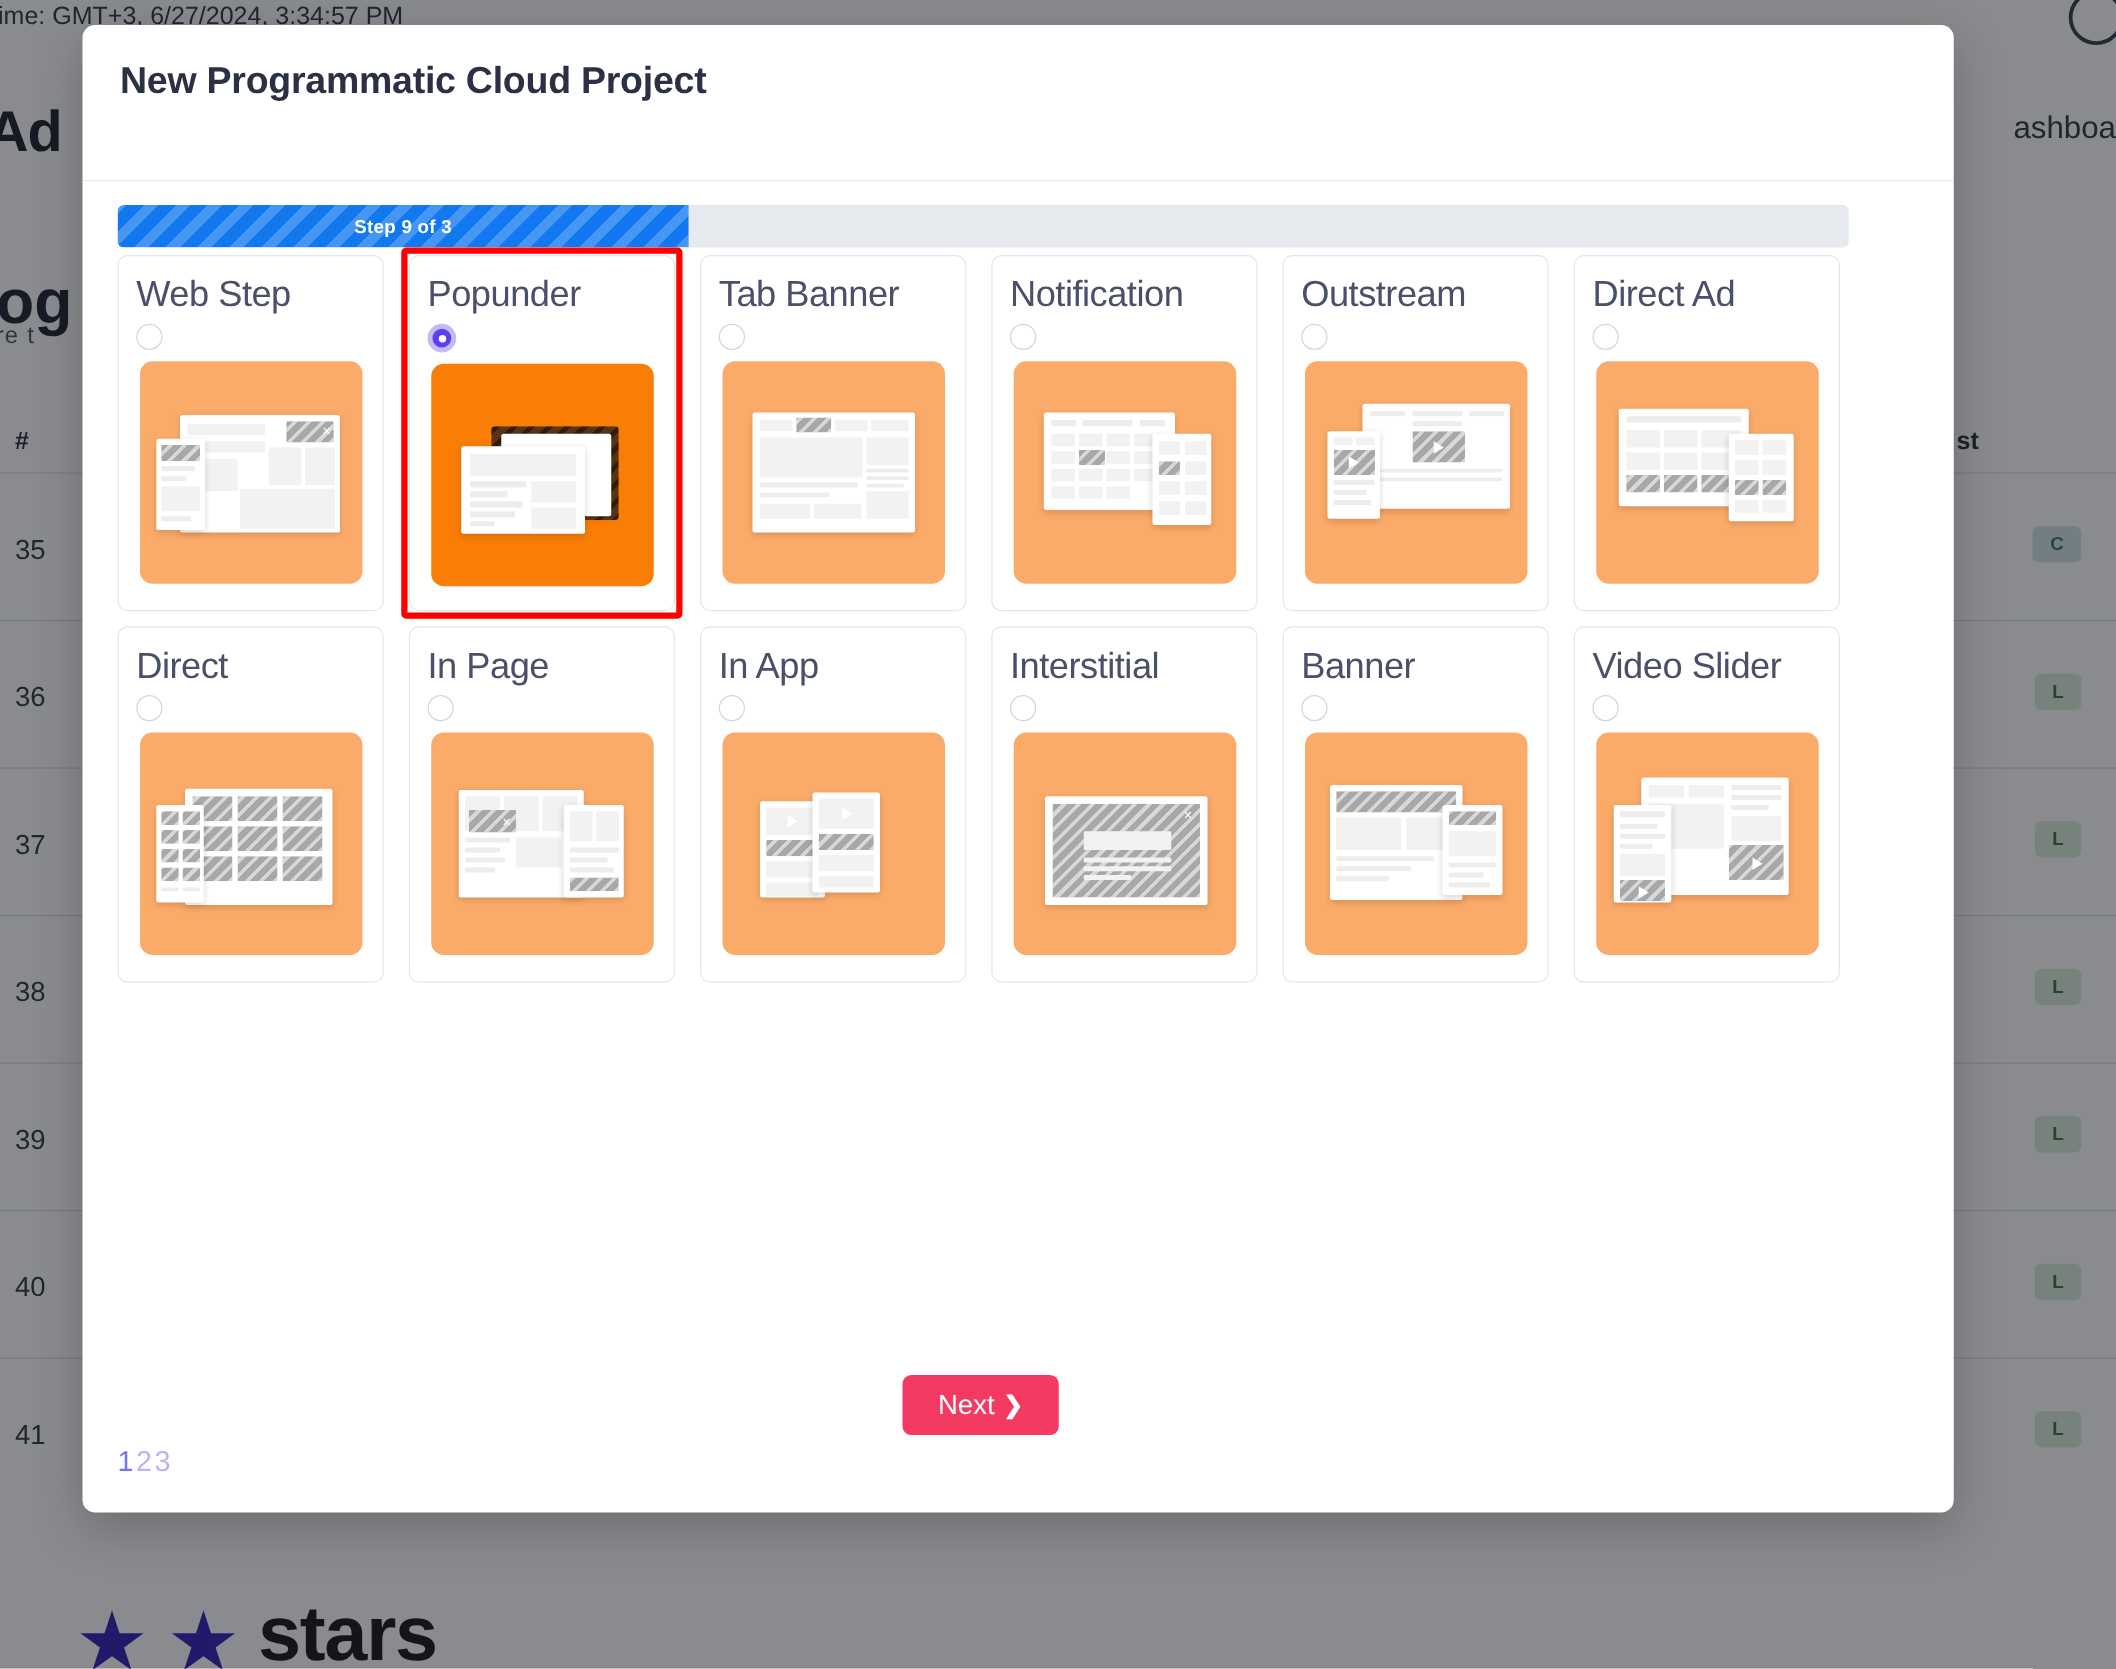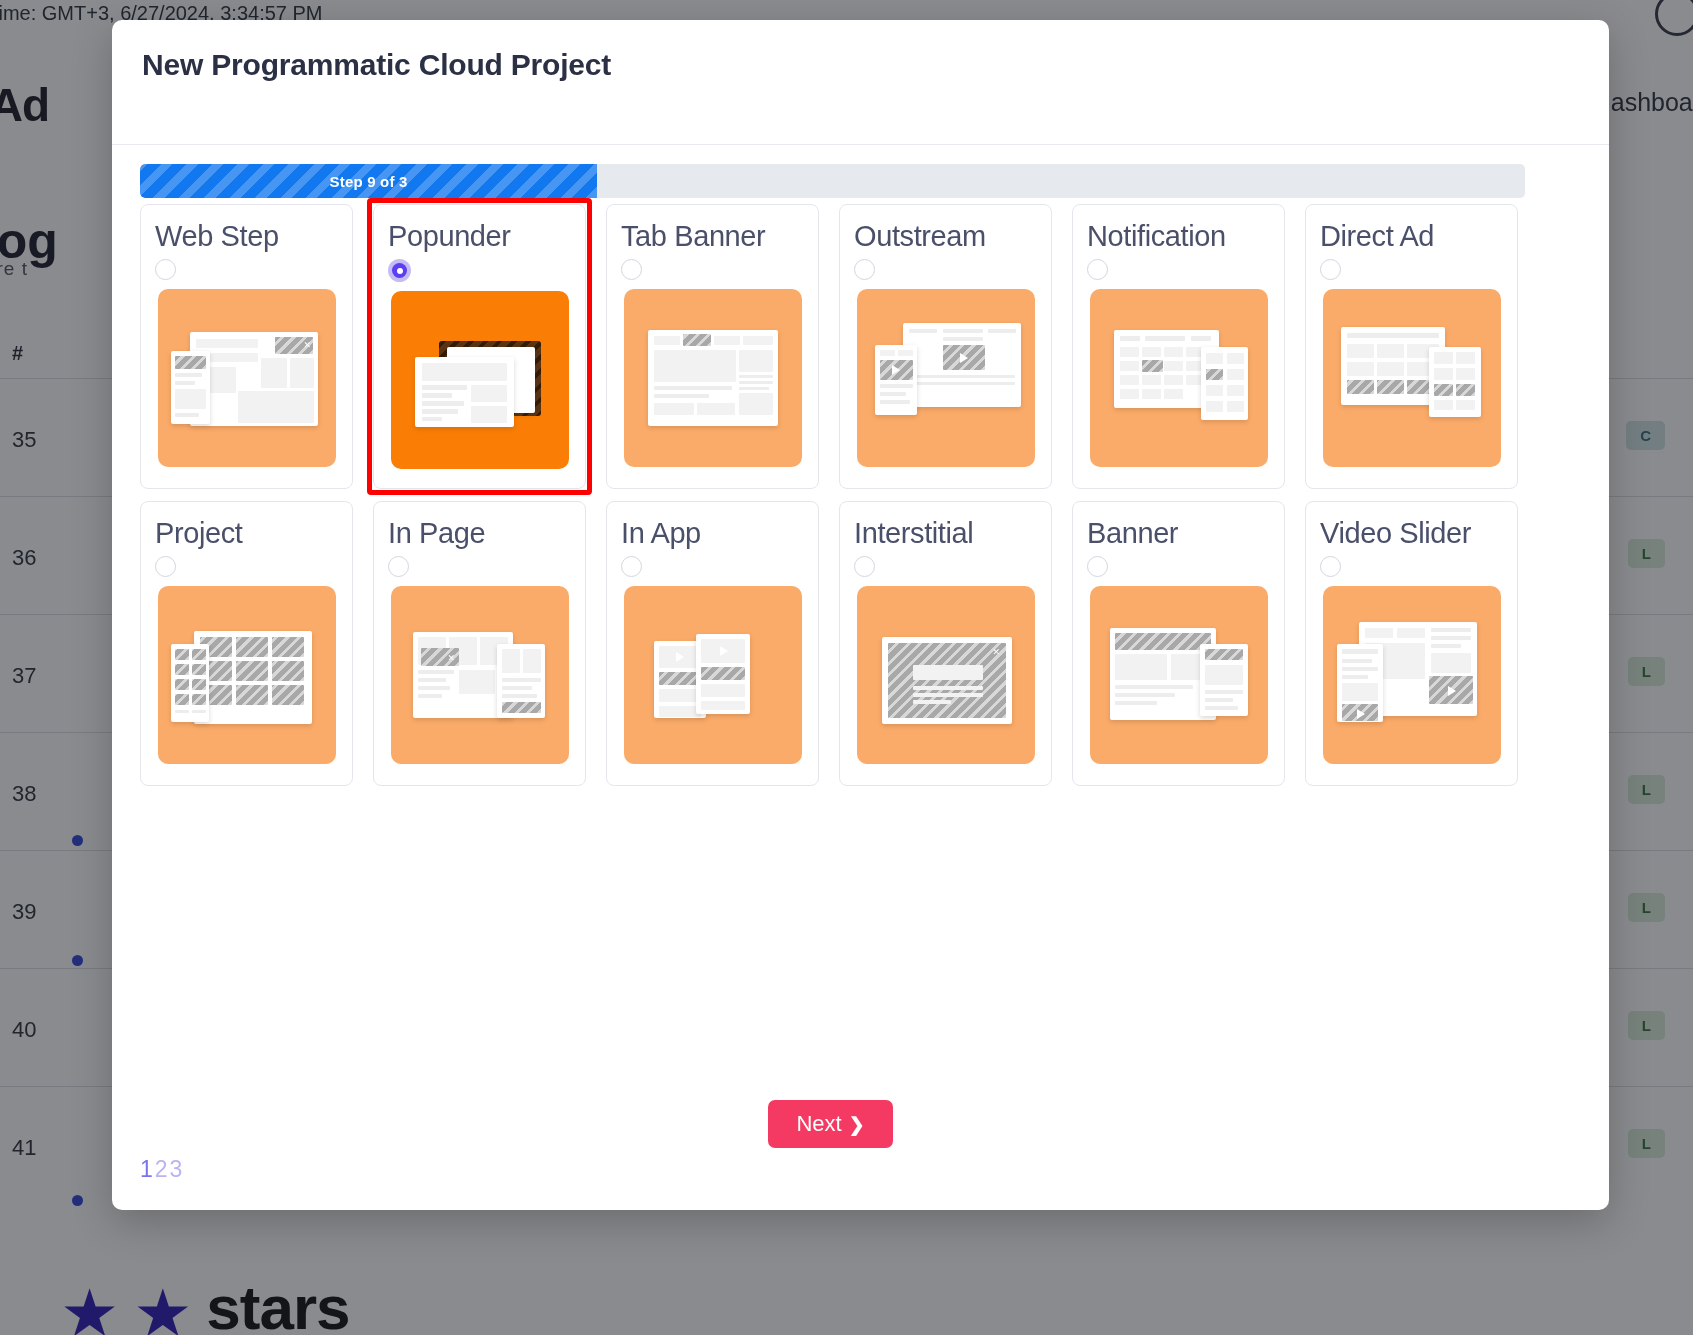--- a/index.html
+++ b/index.html
@@ -90,21 +90,21 @@
 
   
   .modal {
     position: absolute;
     left: 66px; top: 20px;
     width: 1497px; height: 1190px;
     background: #ffffff;
     border-radius: 10px;
     box-shadow: 0 12px 40px rgba(0,0,0,0.22);
     overflow: hidden;
-    display: flex; flex-direction: column; margin-left: 46px;
+    display: flex; flex-direction: column;
   }
   .modal-head {
     padding: 28px 30px 0 30px;
     height: 125px;
     border-bottom: 1px solid #e7e9ee;
   }
   .modal-title {
     font-size: 30px; font-weight: 700; color: #2b3045;
     letter-spacing: -0.2px;
   }
@@ -413,43 +413,20 @@
               <div class="blk" style="left:30px;top:61px;width:82px;height:32px;"></div>
               <div class="blk" style="left:115px;top:61px;width:34px;height:22px;"></div>
               <div class="ln" style="left:115px;top:86px;width:34px;height:3px;"></div>
               <div class="ln" style="left:115px;top:92px;width:34px;height:3px;"></div>
               <div class="ln" style="left:115px;top:98px;width:30px;height:3px;"></div>
               <div class="ln" style="left:30px;top:97px;width:78px;height:4px;"></div>
               <div class="ln" style="left:30px;top:105px;width:55px;height:4px;"></div>
               <div class="blk" style="left:30px;top:114px;width:40px;height:12px;"></div>
               <div class="blk" style="left:73px;top:114px;width:38px;height:12px;"></div>
               <div class="blk" style="left:115px;top:104px;width:34px;height:22px;"></div>
-            </div>
-          </div>
-          <div class="card">
-            <div class="card-title">Outstream</div>
-            <div class="card-radio"></div>
-            <div class="thumb">
-              <div class="m" style="left:46px;top:34px;width:118px;height:84px;"></div>
-              <div class="ln" style="left:52px;top:40px;width:28px;height:4px;"></div>
-              <div class="ln" style="left:86px;top:40px;width:40px;height:4px;"></div>
-              <div class="ln" style="left:86px;top:48px;width:40px;height:4px;"></div>
-              <div class="ln" style="left:131px;top:40px;width:28px;height:4px;"></div>
-              <div class="hatch" style="left:86px;top:56px;width:42px;height:25px;"></div>
-              <div class="play" style="left:103px;top:64px;"></div>
-              <div class="ln" style="left:52px;top:86px;width:106px;height:3px;"></div>
-              <div class="ln" style="left:52px;top:93px;width:106px;height:3px;"></div>
-              <div class="m" style="left:18px;top:56px;width:42px;height:70px;"></div>
-              <div class="blk" style="left:23px;top:61px;width:15px;height:6px;"></div>
-              <div class="blk" style="left:41px;top:61px;width:15px;height:6px;"></div>
-              <div class="hatch" style="left:23px;top:71px;width:33px;height:20px;"></div>
-              <div class="play" style="left:35px;top:76px;"></div>
-              <div class="ln" style="left:23px;top:95px;width:33px;height:4px;"></div>
-              <div class="ln" style="left:23px;top:103px;width:26px;height:4px;"></div>
-              <div class="ln" style="left:23px;top:111px;width:30px;height:4px;"></div>
             </div>
           </div>
           <div class="card">
             <div class="card-title">Notification</div>
             <div class="card-radio"></div>
             <div class="thumb">
               <div class="m" style="left:24px;top:41px;width:105px;height:78px;"></div>
               <div class="ln" style="left:30px;top:47px;width:20px;height:5px;"></div>
               <div class="ln" style="left:55px;top:47px;width:40px;height:5px;"></div>
               <div class="ln" style="left:101px;top:47px;width:20px;height:5px;"></div>
@@ -473,20 +450,43 @@
               <div class="blk" style="left:137px;top:64px;width:17px;height:11px;"></div>
               <div class="hatch" style="left:116px;top:80px;width:17px;height:11px;"></div>
               <div class="blk" style="left:137px;top:80px;width:17px;height:11px;"></div>
               <div class="blk" style="left:116px;top:96px;width:17px;height:11px;"></div>
               <div class="blk" style="left:137px;top:96px;width:17px;height:11px;"></div>
               <div class="blk" style="left:116px;top:112px;width:17px;height:11px;"></div>
               <div class="blk" style="left:137px;top:112px;width:17px;height:11px;"></div>
             </div>
           </div>
           <div class="card">
+            <div class="card-title">Outstream</div>
+            <div class="card-radio"></div>
+            <div class="thumb">
+              <div class="m" style="left:46px;top:34px;width:118px;height:84px;"></div>
+              <div class="ln" style="left:52px;top:40px;width:28px;height:4px;"></div>
+              <div class="ln" style="left:86px;top:40px;width:40px;height:4px;"></div>
+              <div class="ln" style="left:86px;top:48px;width:40px;height:4px;"></div>
+              <div class="ln" style="left:131px;top:40px;width:28px;height:4px;"></div>
+              <div class="hatch" style="left:86px;top:56px;width:42px;height:25px;"></div>
+              <div class="play" style="left:103px;top:64px;"></div>
+              <div class="ln" style="left:52px;top:86px;width:106px;height:3px;"></div>
+              <div class="ln" style="left:52px;top:93px;width:106px;height:3px;"></div>
+              <div class="m" style="left:18px;top:56px;width:42px;height:70px;"></div>
+              <div class="blk" style="left:23px;top:61px;width:15px;height:6px;"></div>
+              <div class="blk" style="left:41px;top:61px;width:15px;height:6px;"></div>
+              <div class="hatch" style="left:23px;top:71px;width:33px;height:20px;"></div>
+              <div class="play" style="left:35px;top:76px;"></div>
+              <div class="ln" style="left:23px;top:95px;width:33px;height:4px;"></div>
+              <div class="ln" style="left:23px;top:103px;width:26px;height:4px;"></div>
+              <div class="ln" style="left:23px;top:111px;width:30px;height:4px;"></div>
+            </div>
+          </div>
+          <div class="card">
             <div class="card-title">Direct Ad</div>
             <div class="card-radio"></div>
             <div class="thumb">
               <div class="m" style="left:18px;top:38px;width:104px;height:78px;"></div>
               <div class="ln" style="left:24px;top:44px;width:92px;height:5px;"></div>
               <div class="blk" style="left:24px;top:55px;width:27px;height:14px;"></div>
               <div class="blk" style="left:54px;top:55px;width:27px;height:14px;"></div>
               <div class="blk" style="left:84px;top:55px;width:32px;height:14px;"></div>
               <div class="blk" style="left:24px;top:73px;width:27px;height:14px;"></div>
               <div class="blk" style="left:54px;top:73px;width:27px;height:14px;"></div>
@@ -499,21 +499,21 @@
               <div class="blk" style="left:133px;top:63px;width:19px;height:12px;"></div>
               <div class="blk" style="left:111px;top:79px;width:19px;height:12px;"></div>
               <div class="blk" style="left:133px;top:79px;width:19px;height:12px;"></div>
               <div class="hatch" style="left:111px;top:95px;width:19px;height:12px;"></div>
               <div class="hatch" style="left:133px;top:95px;width:19px;height:12px;"></div>
               <div class="blk" style="left:111px;top:111px;width:19px;height:10px;"></div>
               <div class="blk" style="left:133px;top:111px;width:19px;height:10px;"></div>
             </div>
           </div>
           <div class="card">
-            <div class="card-title">Project</div>
+            <div class="card-title">Direct</div>
             <div class="card-radio"></div>
             <div class="thumb">
               <div class="m" style="left:36px;top:45px;width:118px;height:93px;"></div>
               <div class="hatch" style="left:42px;top:51px;width:32px;height:20px;"></div>
               <div class="hatch" style="left:78px;top:51px;width:32px;height:20px;"></div>
               <div class="hatch" style="left:114px;top:51px;width:32px;height:20px;"></div>
               <div class="hatch" style="left:42px;top:75px;width:32px;height:20px;"></div>
               <div class="hatch" style="left:78px;top:75px;width:32px;height:20px;"></div>
               <div class="hatch" style="left:114px;top:75px;width:32px;height:20px;"></div>
               <div class="hatch" style="left:42px;top:99px;width:32px;height:20px;"></div>

